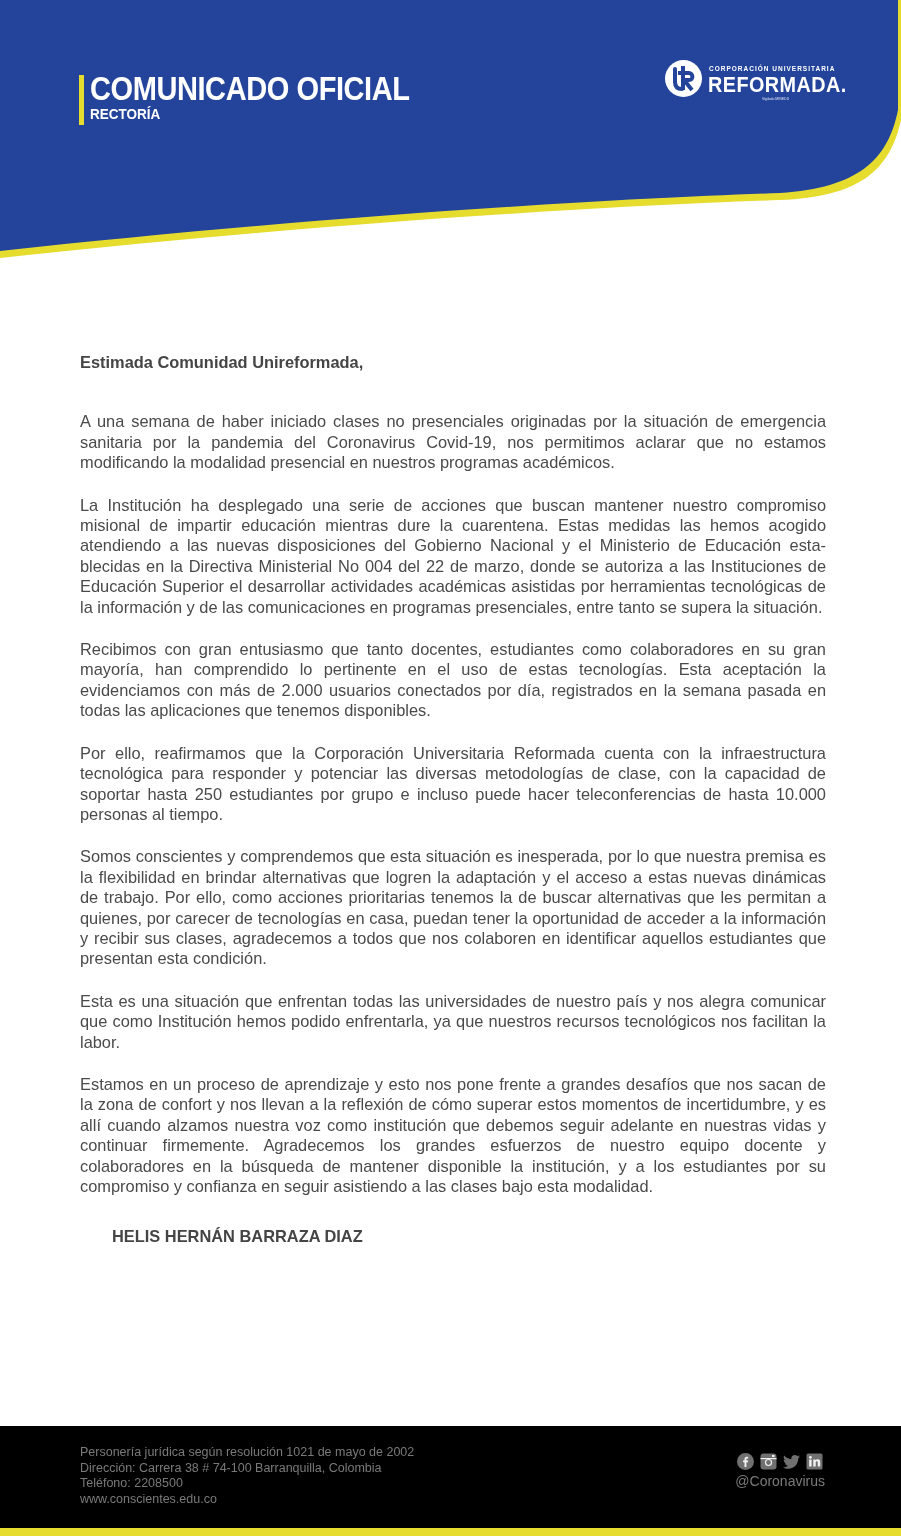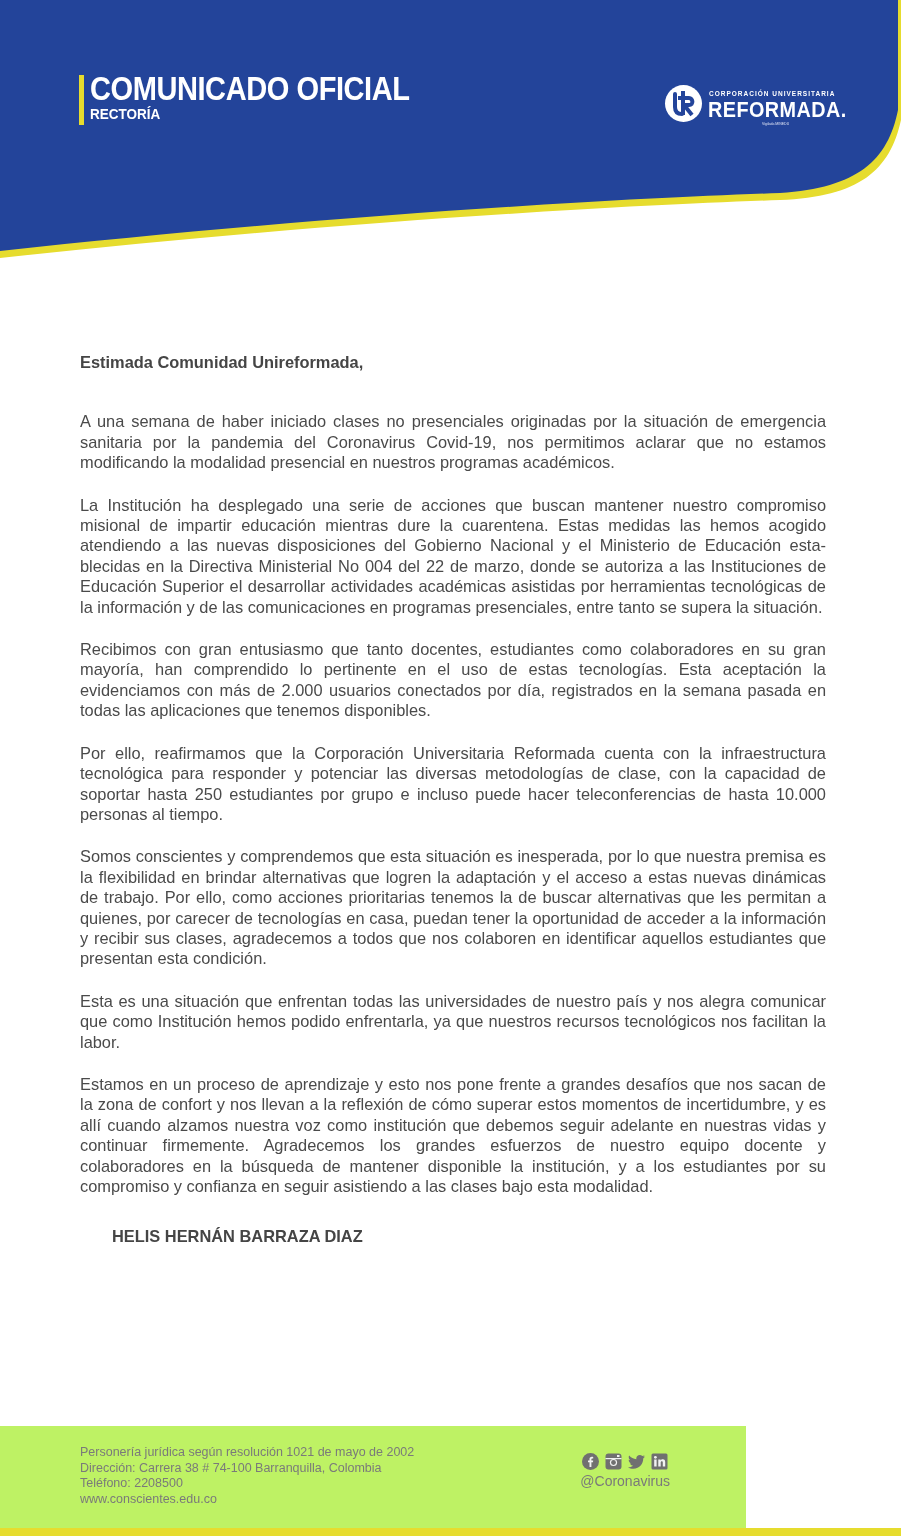--- a/index.html
+++ b/index.html
@@ -28,21 +28,21 @@
       color: #ffffff; font-weight: bold; font-size: 33px;
       line-height: 34px; letter-spacing: -0.5px;
       transform: scaleX(0.88); transform-origin: left center;
       white-space: nowrap;
     }
     .title-sub {
       color: #ffffff; font-weight: bold; font-size: 15px;
       line-height: 16px; transform: scaleX(0.9); transform-origin: left center;
     }
     .logo {
-      position: absolute; left: 664px; top: 84px; width: 170px; height: 60px;
+      position: absolute; left: 664px; top: 59px; width: 170px; height: 60px;
     }
     .logo-circle {
       position: absolute; left: 1px; top: 1px; width: 37px; height: 37px;
       border-radius: 50%; background: #ffffff;
     }
     .logo-circle svg { position: absolute; left: 0; top: 0; }
     .logo-top {
       position: absolute; left: 45px; top: 6px; color: #ffffff;
       font-size: 6.5px; font-weight: bold; letter-spacing: 1px; white-space: nowrap;
     }
@@ -62,22 +62,22 @@
     .greeting {
       font-weight: bold; margin: 0 0 39px 0; color: #454545;
     }
     .content p.para {
       margin: 0 0 22px 0; text-align: justify; hyphens: manual;
     }
     .signature { margin-top: 30px; }
     .sig-name { font-weight: bold; color: #454545; margin-left: 32px; }
     .sig-role { color: #4a4a4a; }
     .footer {
-      position: absolute; left: 0; top: 1426px; width: 746px; height: 102px;
-      background: #bef264;
+      position: absolute; left: 0; top: 1426px; width: 901px; height: 102px;
+      background: #000000;
     }
     .footer-yellow {
       position: absolute; left: 0; top: 1528px; width: 901px; height: 8px;
       background: #e6dc2e;
     }
     .footer-info {
       position: absolute; left: 80px; top: 19px; color: #7a7a7a;
       font-size: 12.5px; line-height: 15.5px;
     }
     .footer-social {

